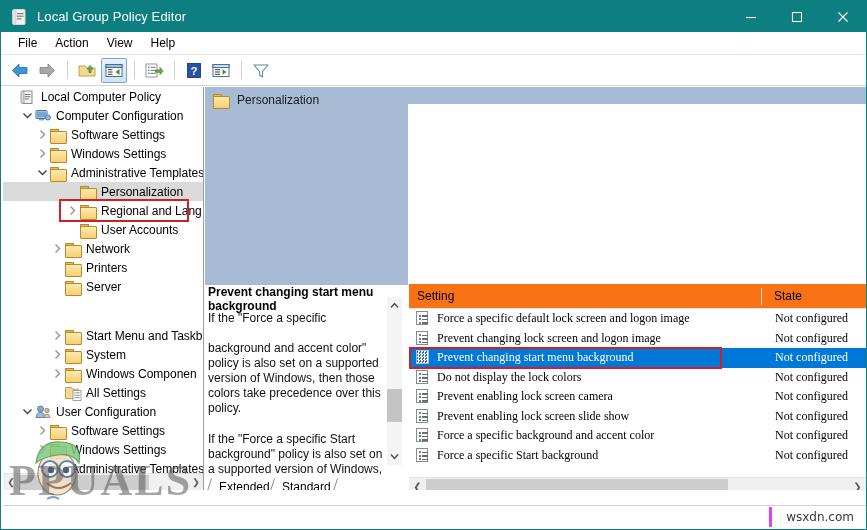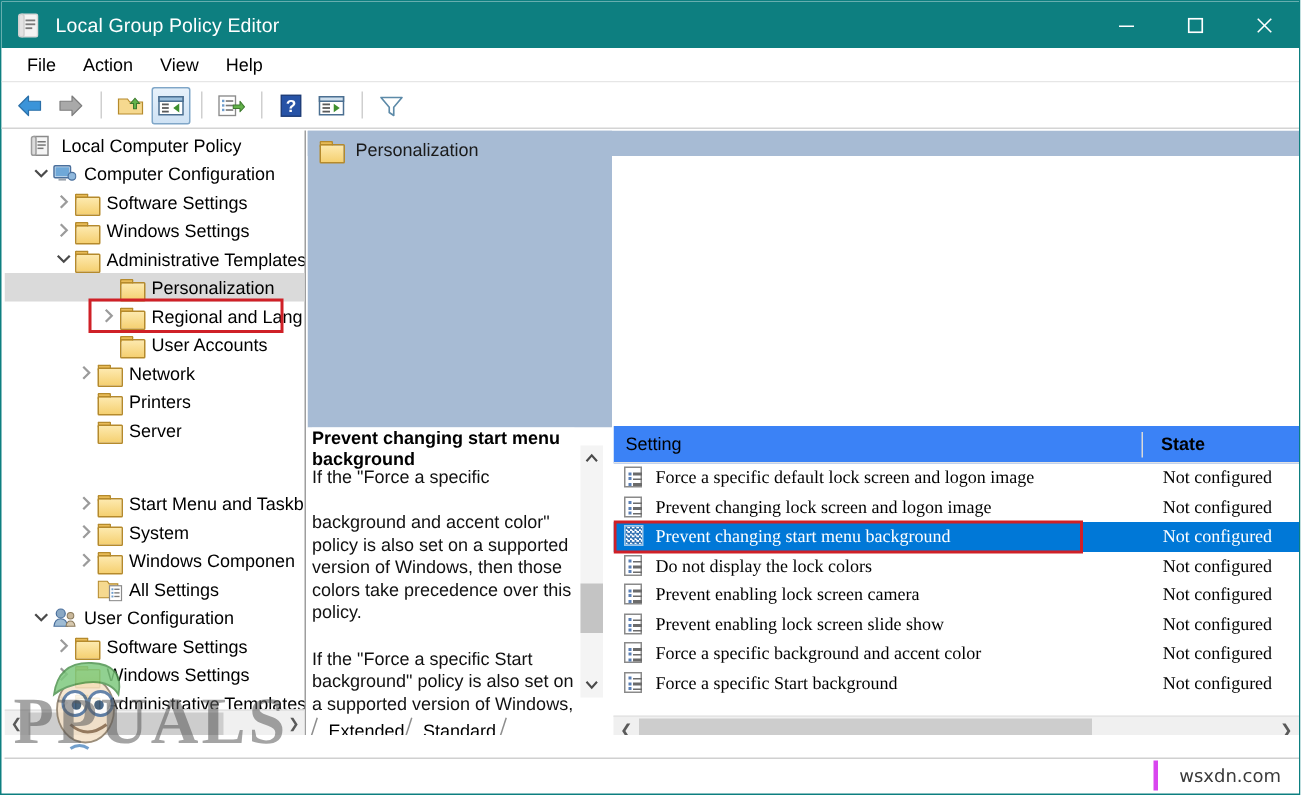--- a/index.html
+++ b/index.html
@@ -241,30 +241,30 @@
   
   .list-pane {
     position: absolute; left: 204px; top: 17px;
     width: 457px; height: 373px;
     background: #ffffff;
     overflow: hidden;
   }
   .list-header {
     position: absolute; left: 0; top: 180px;
     width: 457px; height: 25px;
-    background: #3b82f6;
+    background: #f97316;
     display: flex; align-items: center;
     border-bottom: 1px solid #e3e3e3;
   }
   .hcell {
     font-size: 12px; color: #000000;
     padding-left: 8px; white-space: nowrap;
   }
   .hcell.setting { width: 353px; }
-  .hcell.state { width: 104px; padding-left: 12px; font-weight: bold; }
+  .hcell.state { width: 104px; padding-left: 12px; }
   .hsep {
     position: absolute; left: 352px; top: 4px;
     width: 1px; height: 17px; background: #d9d9d9;
   }
   .rows {
     position: absolute; left: 0; top: 205px;
     width: 457px;
   }
   .row {
     display: flex; align-items: center;

